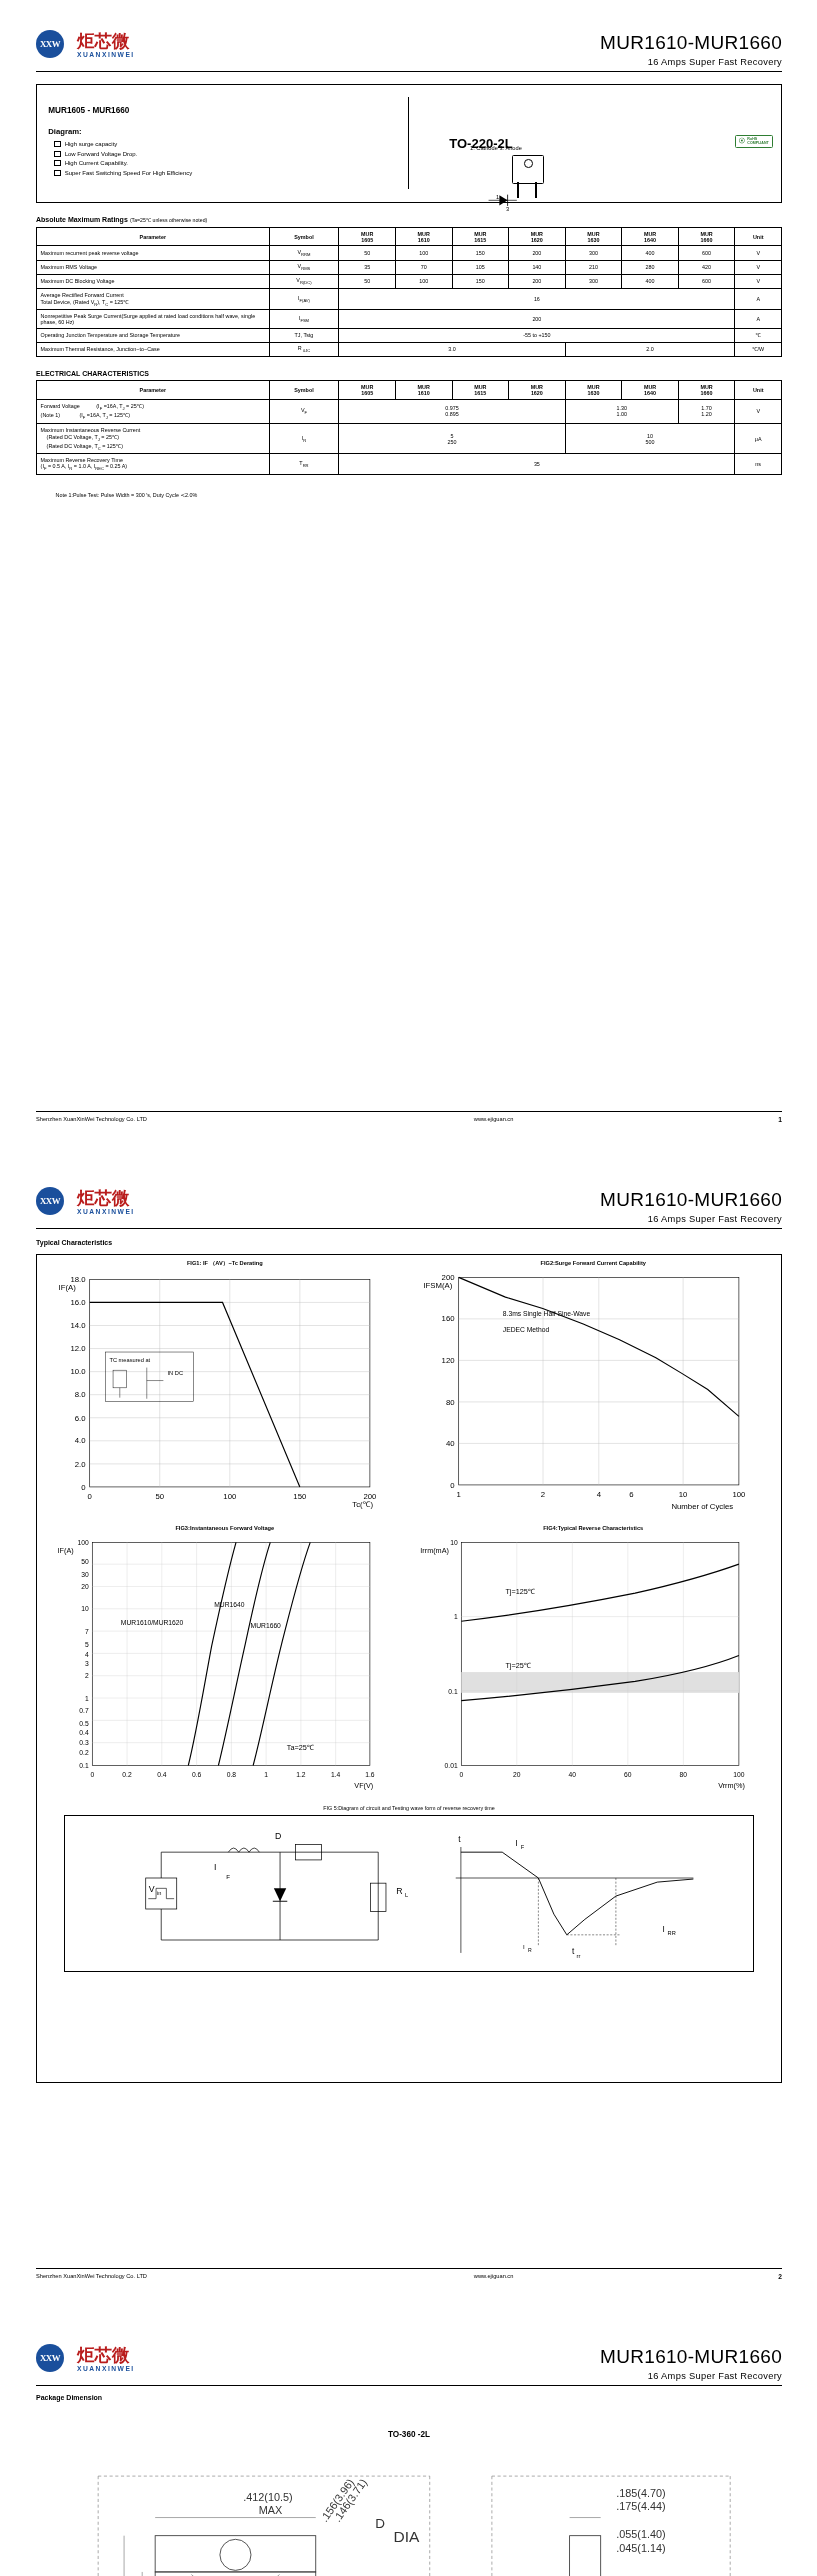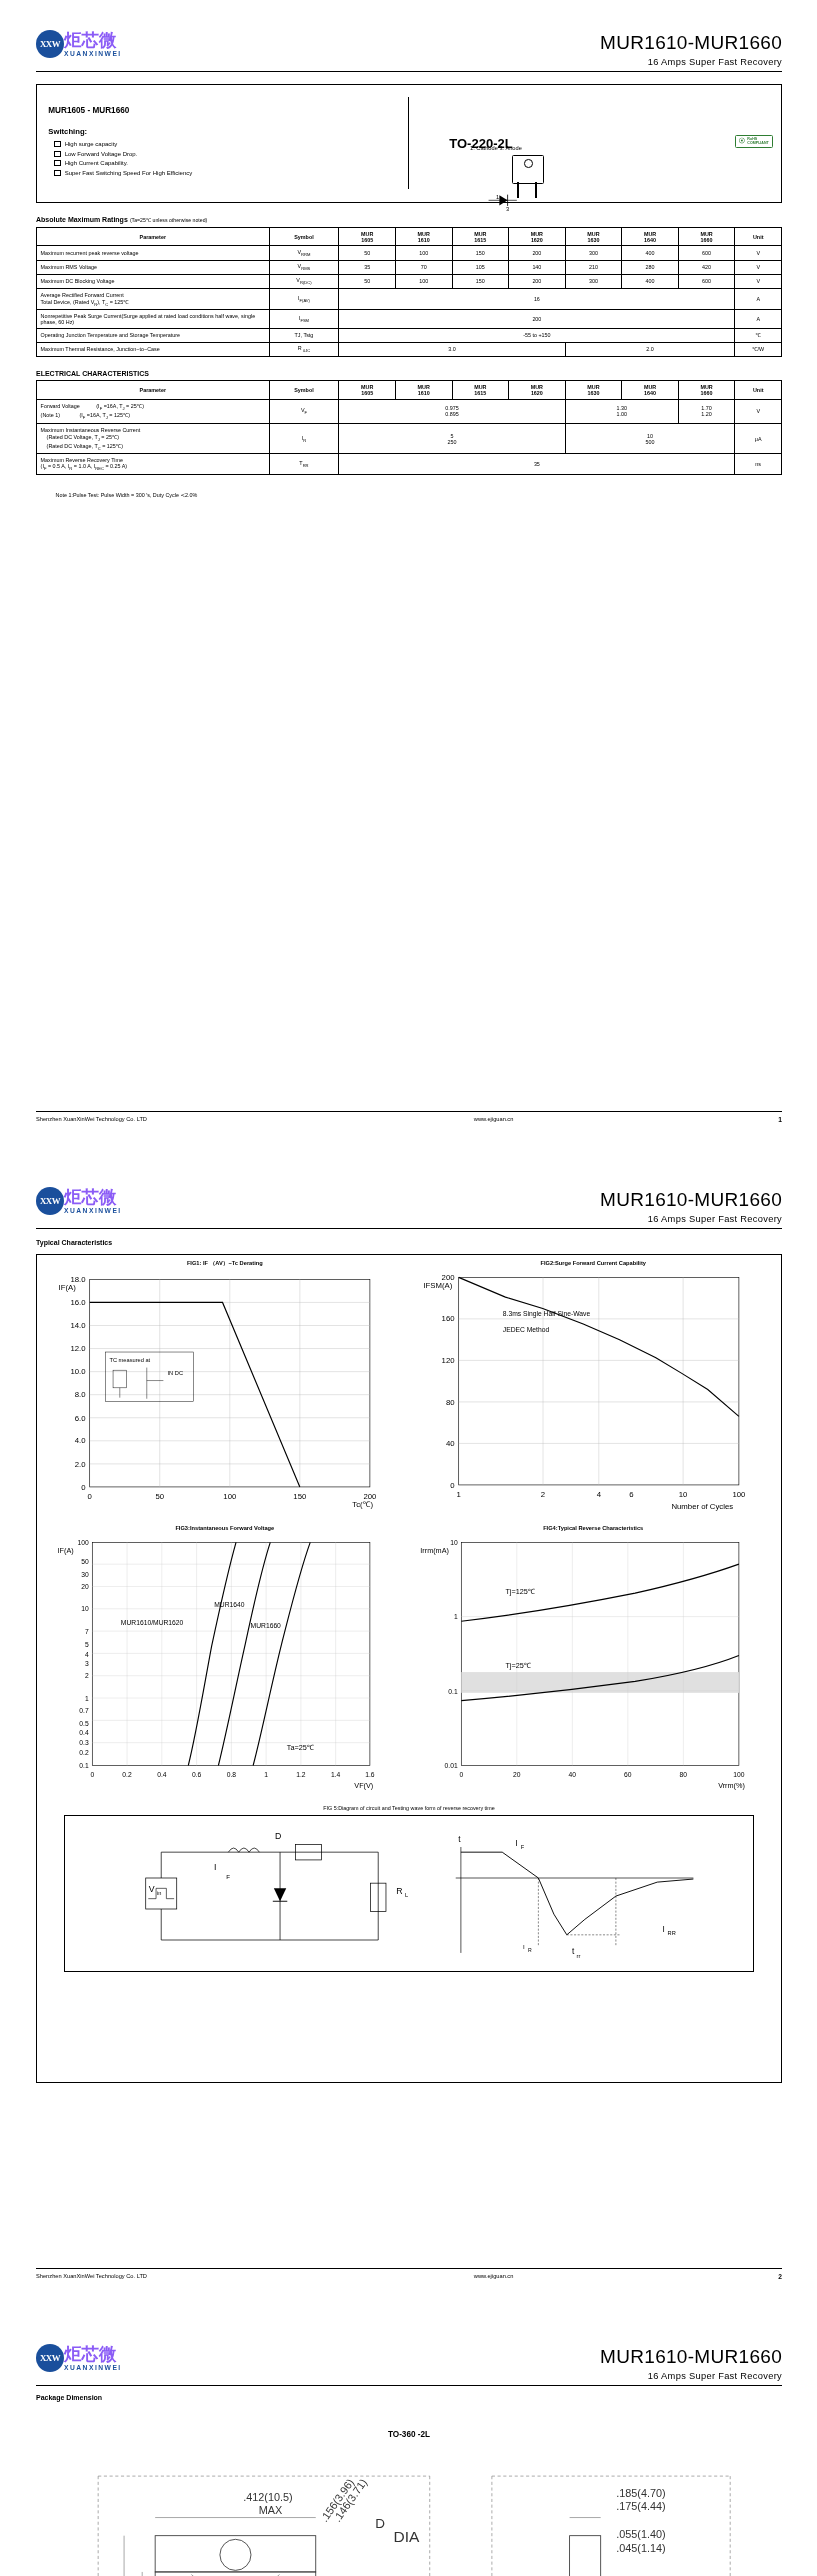--- a/index.html
+++ b/index.html
@@ -25,43 +25,43 @@
 
   
   .doc-header {
     display: flex;
     align-items: flex-start;
     justify-content: space-between;
     padding-top: 30px;
   }
   .logo-wrap {
     display: flex;
-    align-items: center;
-    gap: 0;
+    align-items: flex-end;
+    gap: 13px;
   }
   .logo-mark {
     width: 28px;
     height: 28px;
     border-radius: 50%;
     background: #1a4f9c;
     color: #fff;
     display: flex;
     align-items: center;
     justify-content: center;
     font-size: 8.8px;
     font-weight: bold;
     letter-spacing: -0.5px;
     font-family: "Liberation Serif", serif;
   }
   .logo-text-cn {
     font-size: 17.5px;
     font-weight: bold;
-    color: #8b5cf6;
+    color: #b91c1c;
     line-height: 1.05;
-    font-family: Liberation Serif, serif;
+    font-family: Liberation Mono, monospace;
   }
   .logo-text-en {
     font-size: 6.7px;
     letter-spacing: 1.5px;
     color: #1a4f9c;
     font-weight: bold;
   }
   .header-right {
     text-align: right;
     padding-top: 2.1px;
@@ -331,21 +331,21 @@
     <div class="header-right">
       <div class="header-title">MUR1610-MUR1660</div>
       <div class="header-sub">16  Amps  Super  Fast  Recovery</div>
     </div>
   </div>
   <hr class="header-rule">
 
   <div class="top-box">
     <div class="top-box-left">
       <div class="part-title">MUR1605 - MUR1660</div>
-      <div class="features-label">Switching:</div>
+      <div class="features-label">Diagram:</div>
       <div class="feature-item">
         <span class="chk"></span>
         <span>High surge capacity</span>
       </div>
       <div class="feature-item">
         <span class="chk"></span>
         <span>Low Forward Voltage Drop.</span>
       </div>
       <div class="feature-item">
         <span class="chk"></span>

